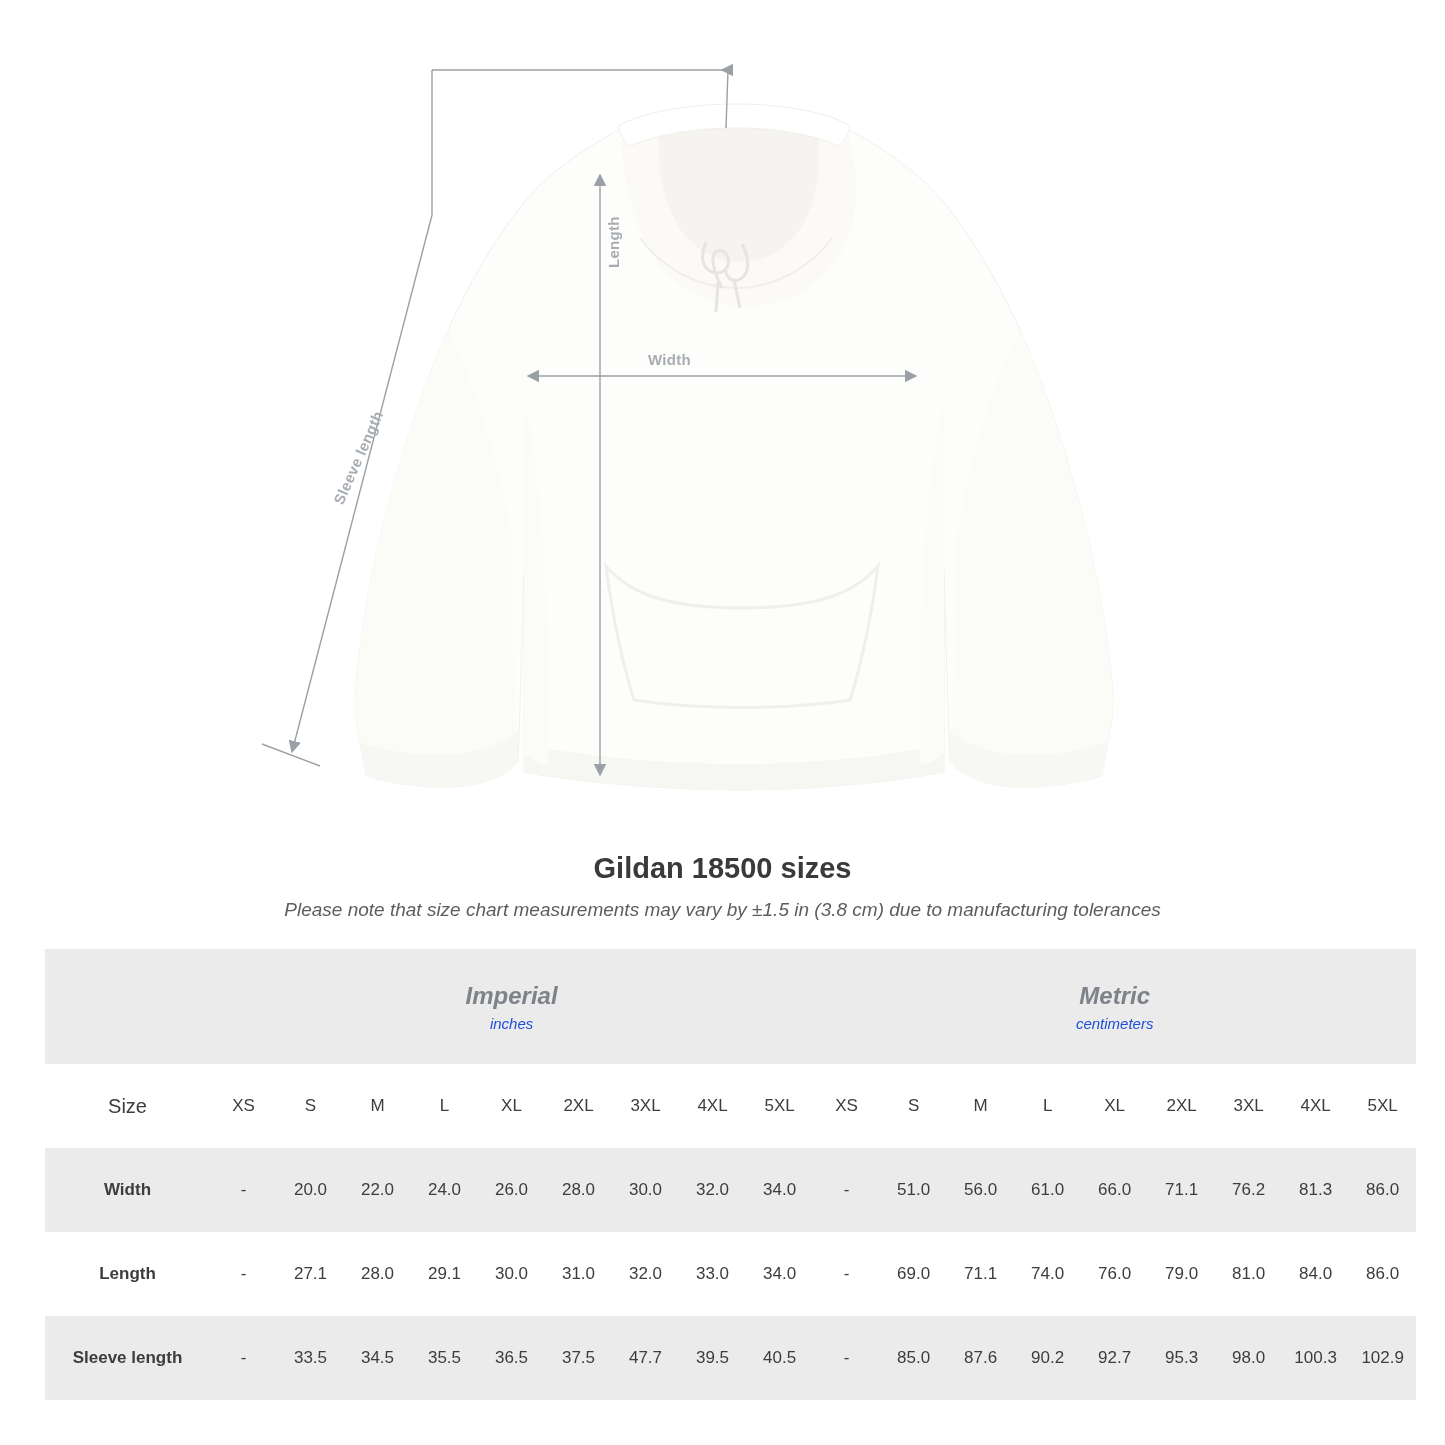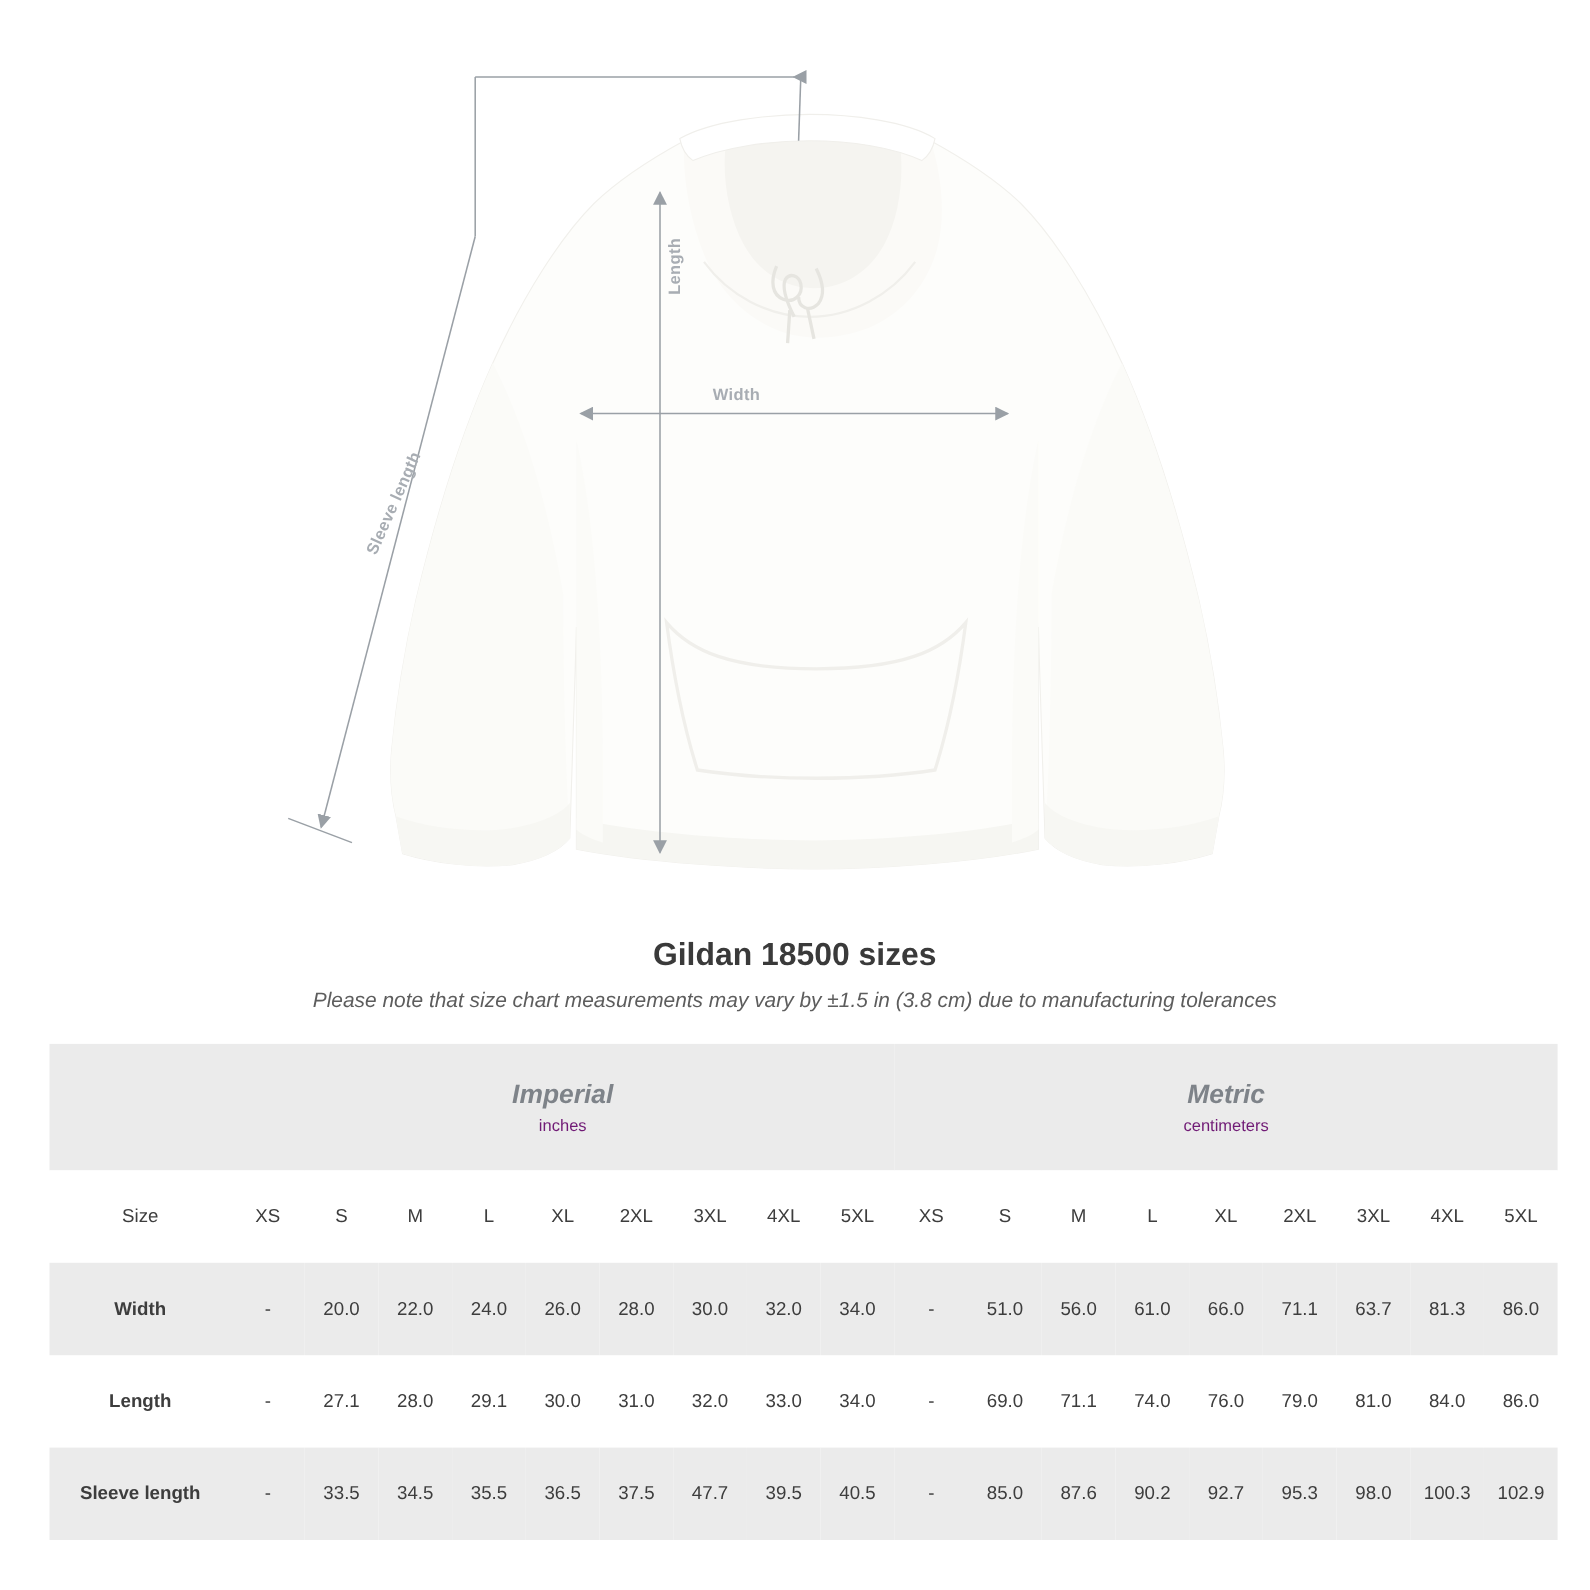--- a/index.html
+++ b/index.html
@@ -96,32 +96,33 @@
   }
   .unit-name {
     font-size: 24px;
     font-style: italic;
     font-weight: bold;
     color: #7e8389;
     line-height: 1.25;
   }
   .unit-sub {
     font-size: 15px;
-    color: #701a75;
+    font-style: italic;
+    color: #1d4ed8;
     margin-top: 4px;
   }
   .hdr-row td {
     height: 82px;
     font-size: 17px;
     font-weight: bold;
     color: #3d3d3d;
     background: #ffffff;
   }
   .hdr-row td.rowlabel {
-    font-size: 17px;
+    font-size: 20px;
   }
   .data-row td {
     height: 82px;
     font-size: 17px;
     color: #3d3d3d;
   }
   .data-row.shaded td {
     background: #ebebeb;
   }
   .data-row td.rowlabel {
@@ -312,21 +313,21 @@
           <td>28.0</td>
           <td>30.0</td>
           <td>32.0</td>
           <td>34.0</td>
           <td>-</td>
           <td>51.0</td>
           <td>56.0</td>
           <td>61.0</td>
           <td>66.0</td>
           <td>71.1</td>
-          <td>63.7</td>
+          <td>76.2</td>
           <td>81.3</td>
           <td>86.0</td>
         </tr>
 
         <tr class="data-row">
           <td class="rowlabel">Length</td>
           <td>-</td>
           <td>27.1</td>
           <td>28.0</td>
           <td>29.1</td>

